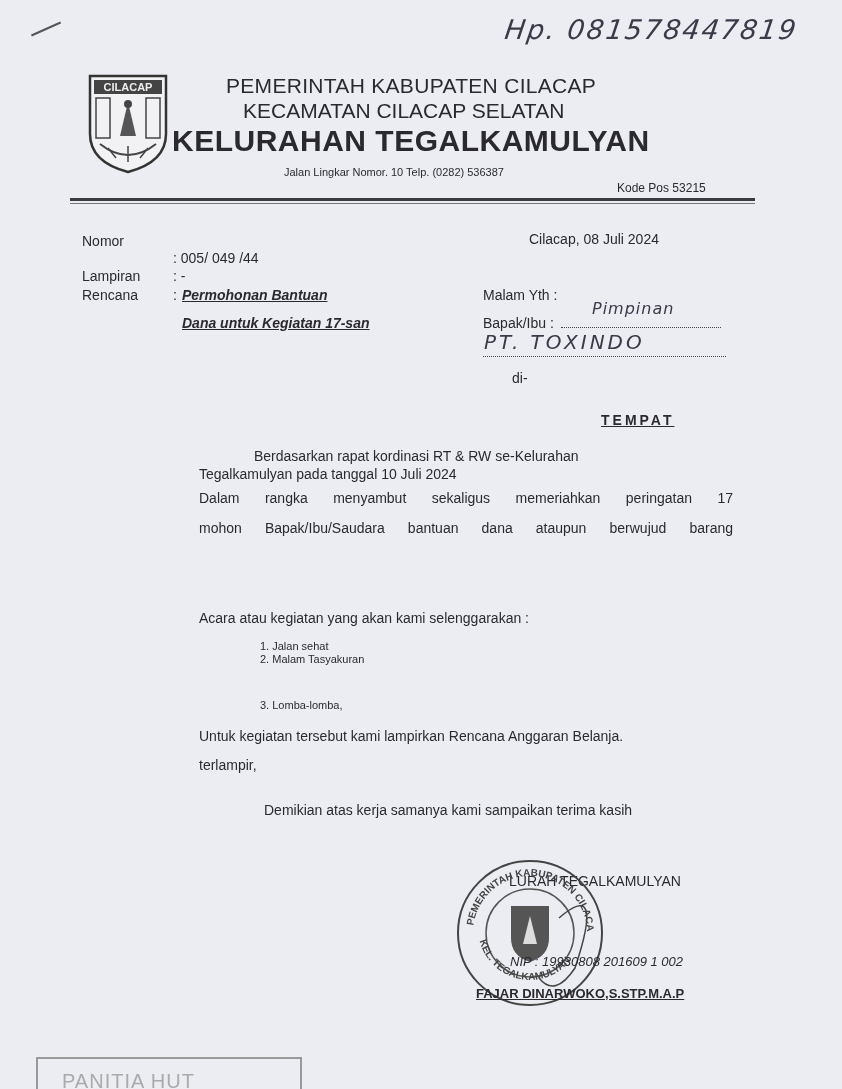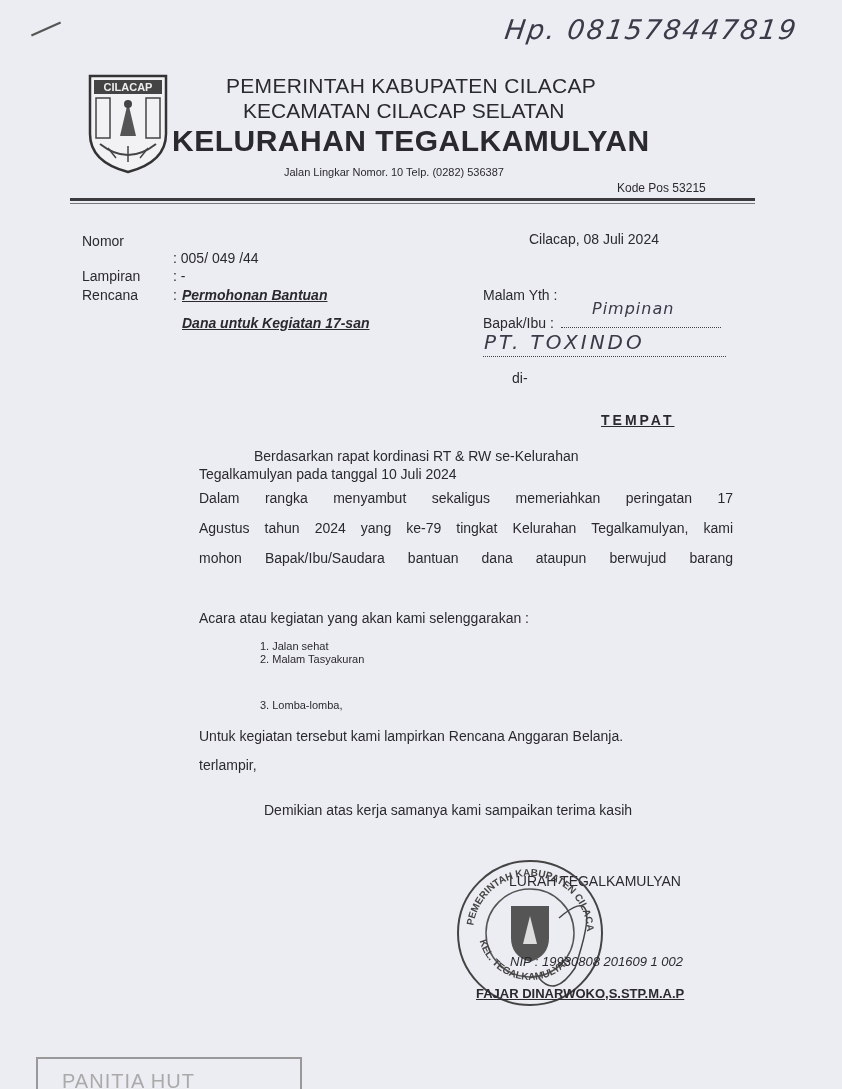--- a/index.html
+++ b/index.html
@@ -82,21 +82,20 @@
 <div class="abs hand" style="left:484px; top:330px; font-size:20px; letter-spacing:3px;">PT. TOXINDO</div>
 <div class="abs dots" style="left:483px; top:356px; width:243px;"></div>
 <div class="abs meta" style="left:512px; top:370px">di-</div>
 <div class="abs tempat">TEMPAT</div>
 
 <div class="abs meta" style="left:254px; top:448px">Berdasarkan rapat kordinasi RT &amp; RW se-Kelurahan</div>
 <div class="abs meta" style="left:199px; top:466px">Tegalkamulyan pada tanggal 10 Juli 2024</div>
 
 <div class="abs body para">
   <span class="line">Dalam rangka menyambut sekaligus memeriahkan peringatan 17</span>
-  <span class="line">Agustus tahun 2024 yang ke-79 tingkat Kelurahan Tegalkamulyan, kami</span>
   <span class="line">mohon Bapak/Ibu/Saudara bantuan dana ataupun berwujud barang</span>
 </div>
 
 <div class="abs meta" style="left:199px; top:610px">Acara atau kegiatan yang akan kami selenggarakan :</div>
 <div class="abs list" style="top:640px">1.  Jalan sehat</div>
 <div class="abs list" style="top:653px">2.  Malam Tasyakuran</div>
 <div class="abs list" style="top:699px">3.  Lomba-lomba,</div>
 
 <div class="abs meta" style="left:199px; top:728px">Untuk kegiatan tersebut kami lampirkan Rencana Anggaran Belanja.</div>
 <div class="abs meta" style="left:199px; top:757px">terlampir,</div>

